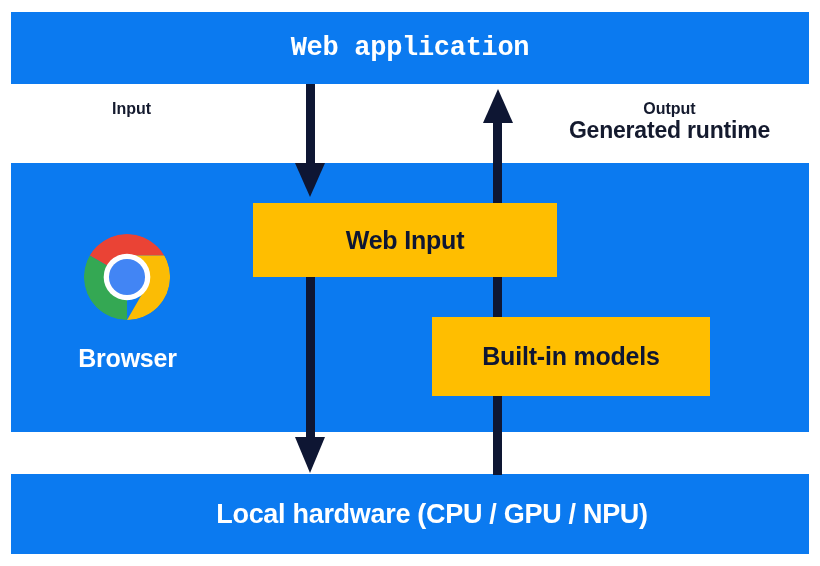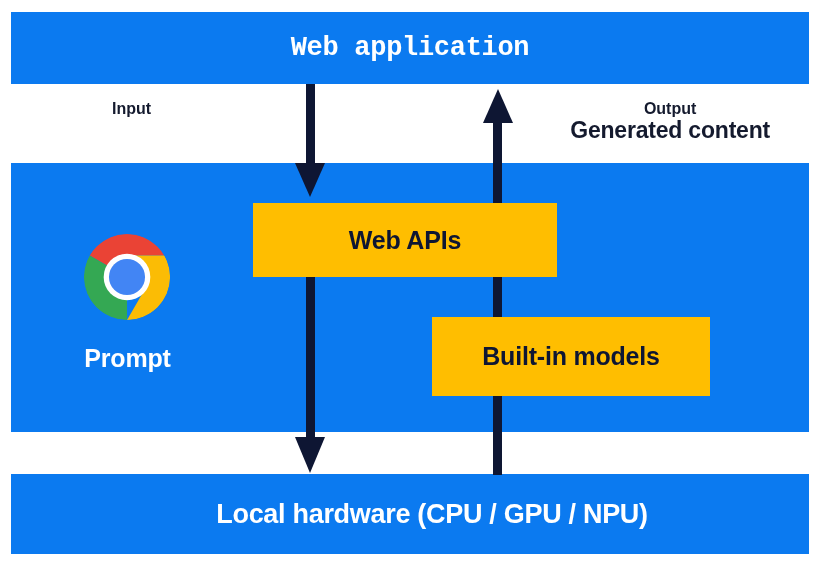--- a/index.html
+++ b/index.html
@@ -208,21 +208,21 @@
   <div class="band" id="band-local-hardware">
     <div class="band-title">Local hardware (CPU / GPU / NPU)</div>
   </div>
 
   <div class="annot" id="annot-input">
     <span class="small">Input</span>
   </div>
 
   <div class="annot" id="annot-output">
     <span class="small">Output</span>
-    <span class="big">Generated content</span>
+    <span class="big">Generated runtime</span>
   </div>
 
   <div class="arrow-line" id="arrow-down-line"></div>
   <div id="arrow-down-head-top"></div>
   <div class="arrow-line" id="arrow-down-line-2"></div>
   <div id="arrow-down-head-bottom"></div>
 
   <div id="arrow-up-head"></div>
   <div class="arrow-line" id="arrow-up-line"></div>
   <div class="arrow-line" id="arrow-up-line-2"></div>
@@ -242,24 +242,24 @@
 
         <path d="M 7.57 25.5 L 28.78 37.75 A 24.5 24.5 0 0 0 50 74.5 L 50 99 A 49 49 0 0 1 7.57 25.5 Z" fill="#34A853"></path>
 
         <circle cx="50" cy="50" r="26.5" fill="#FFFFFF"></circle>
 
         <circle cx="50" cy="50" r="20.5" fill="#4285F4"></circle>
       </g>
     </svg>
   </div>
 
-  <div id="browser-label">Prompt</div>
+  <div id="browser-label">Browser</div>
 
   <div class="ybox" id="box-web-apis">
-    <span>Web APIs</span>
+    <span>Web Input</span>
   </div>
 
   <div class="ybox" id="box-builtin">
     <span>
       <span>Built-in models</span><br>
     </span>
   </div>
 
 </div>
 

